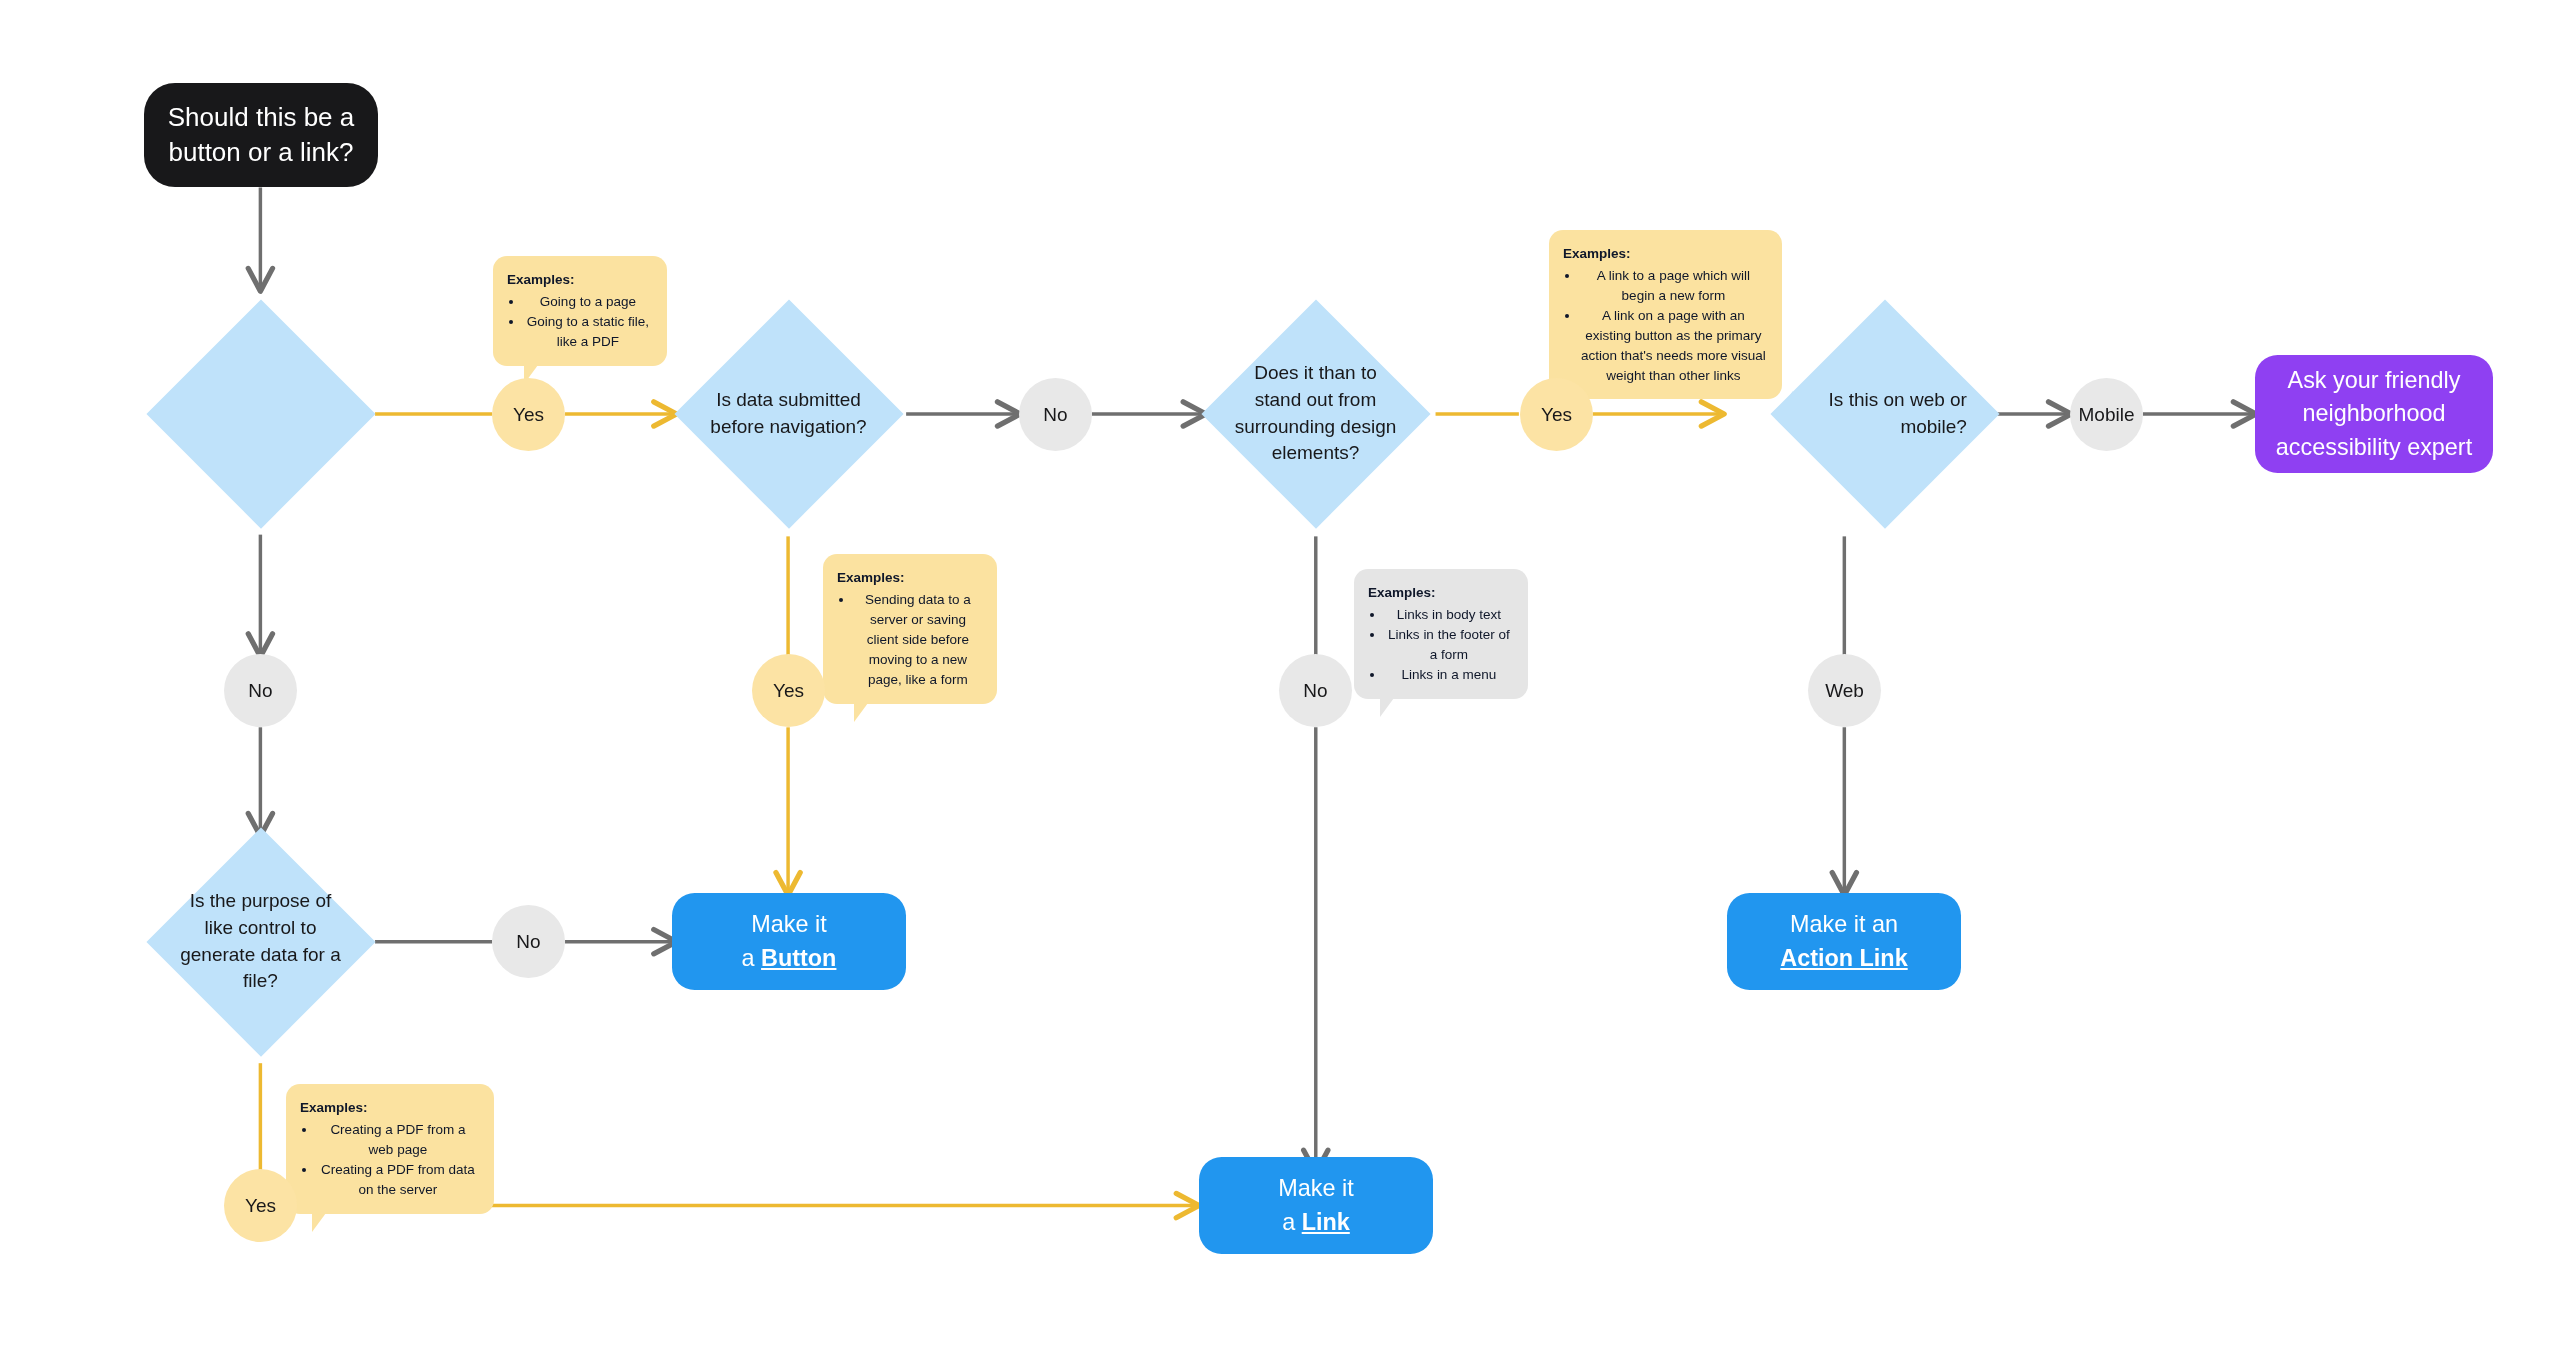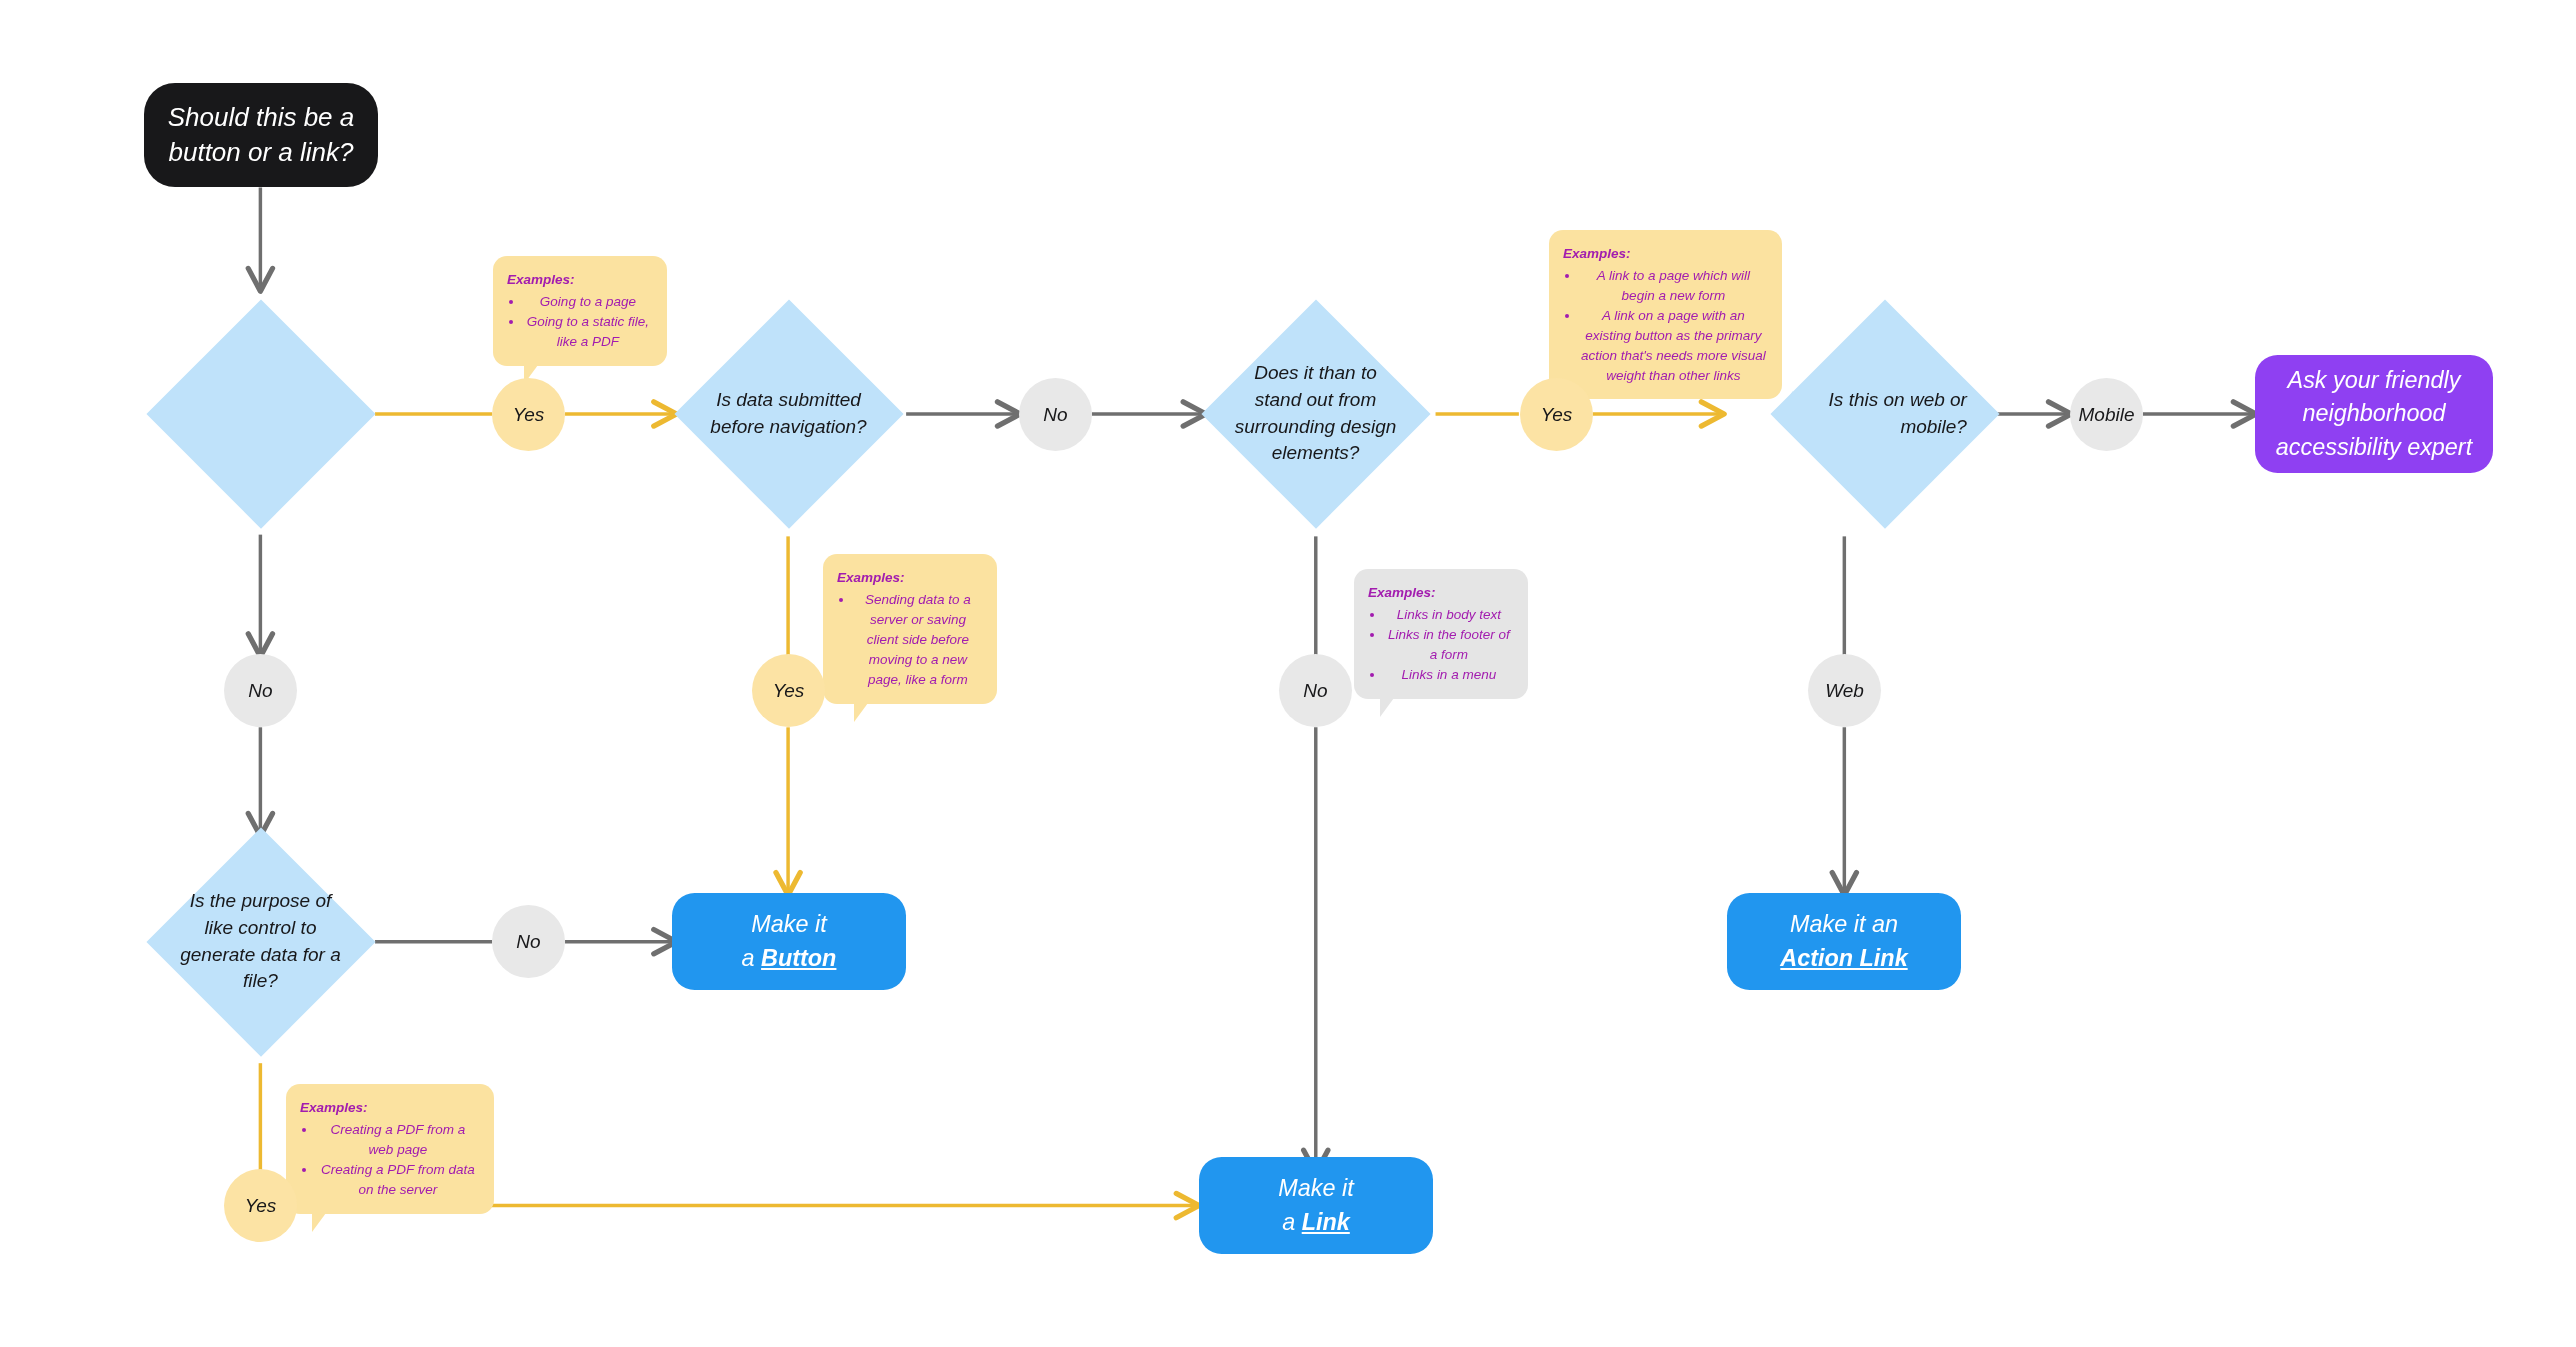--- a/index.html
+++ b/index.html
@@ -10,21 +10,20 @@
   body {
     font-family: "Liberation Sans", sans-serif;
     -webkit-font-smoothing: antialiased;
   }
   #canvas {
     position: relative;
     width: 2576px;
     height: 1347px;
     background: #ffffff;
     overflow: hidden;
-    font-style: italic;
   }
   svg.edges {
     position: absolute;
     left: 0;
     top: 0;
     width: 2576px;
     height: 1347px;
     pointer-events: none;
   }
 
@@ -91,21 +90,21 @@
   }
 
   
   .callout {
     position: absolute;
     box-sizing: border-box;
     border-radius: 14px;
     padding: 14px 15.6px 14px 14px;
     font-size: 13.5px;
     line-height: 1.48;
-    color: #a21caf;
+    color: #0f172a;
   }
   .callout-yellow { background: #fbe2a0; }
   .callout-gray { background: #e5e5e5; }
   .callout .ctitle {
     font-weight: bold;
     margin-bottom: 1.7px;
   }
   .callout ul {
     margin: 0;
     padding-left: 17.4px;

